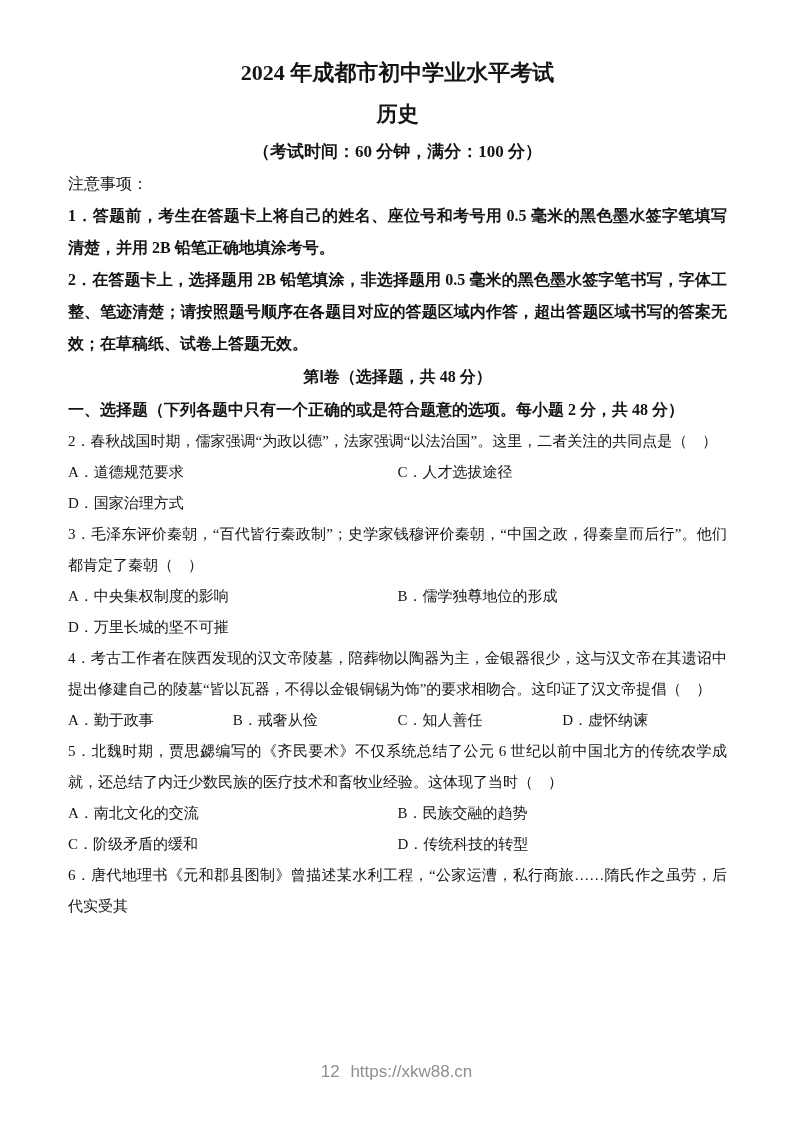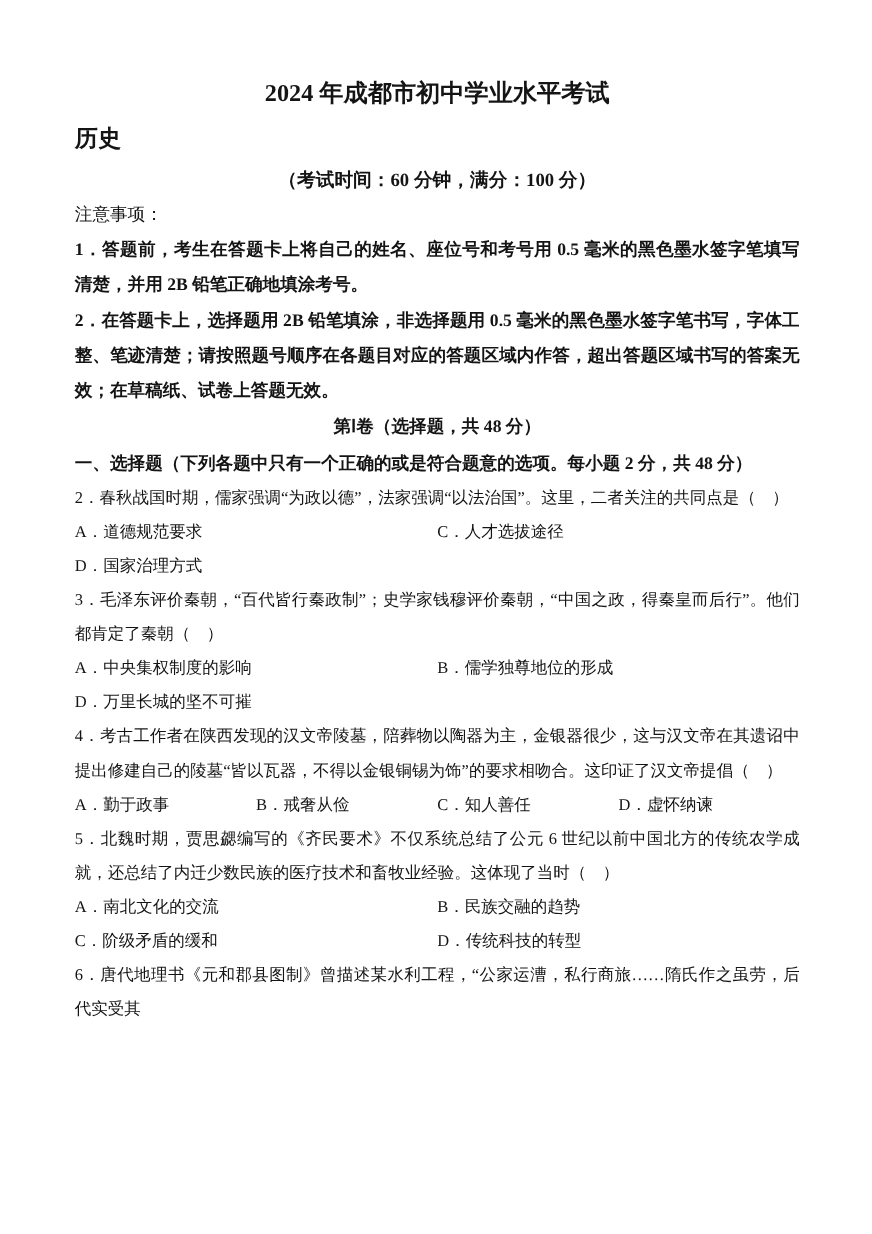--- a/index.html
+++ b/index.html
@@ -1,36 +1,36 @@
 <!DOCTYPE html>
 <html><head>
 <meta charset="utf-8">
 <style>
   html, body { margin: 0; padding: 0; background: #ffffff; }
   .page {
     position: relative;
     width: 793px;
     height: 1104px;
-    margin: 12px auto;
+    margin: 0 auto;
     background: #ffffff;
     box-sizing: border-box;
     padding: 58px 66px 0 68px;
     font-family: "Liberation Serif", "DejaVu Serif", serif;
     color: #141414;
     overflow: hidden;
   }
   .exam-title {
     text-align: center;
     font-size: 22px;
     font-weight: 700;
     line-height: 30px;
     margin: 0 0 12px 0;
   }
   .exam-subject {
-    text-align: left;
+    text-align: center;
     font-size: 21px;
     font-weight: 700;
     line-height: 28px;
     margin: 0 0 8px 0;
   }
   .exam-info {
     text-align: center;
     font-size: 17px;
     font-weight: 700;
     line-height: 32px;
@@ -144,14 +144,18 @@
       <span class="option">B．民族交融的趋势</span>
       <span class="option">C．阶级矛盾的缓和</span>
       <span class="option">D．传统科技的转型</span>
     </div>
   </div>
 
   <div class="question">
     <p class="stem">6．唐代地理书《元和郡县图制》曾描述某水利工程，“公家运漕，私行商旅……隋氏作之虽劳，后代实受其</p>
   </div>
 
+  <div class="page-footer">
+    <span>12</span>
+    <span>https://xkw88.cn</span>
+  </div>
 
 </div>
 
 </body></html>

